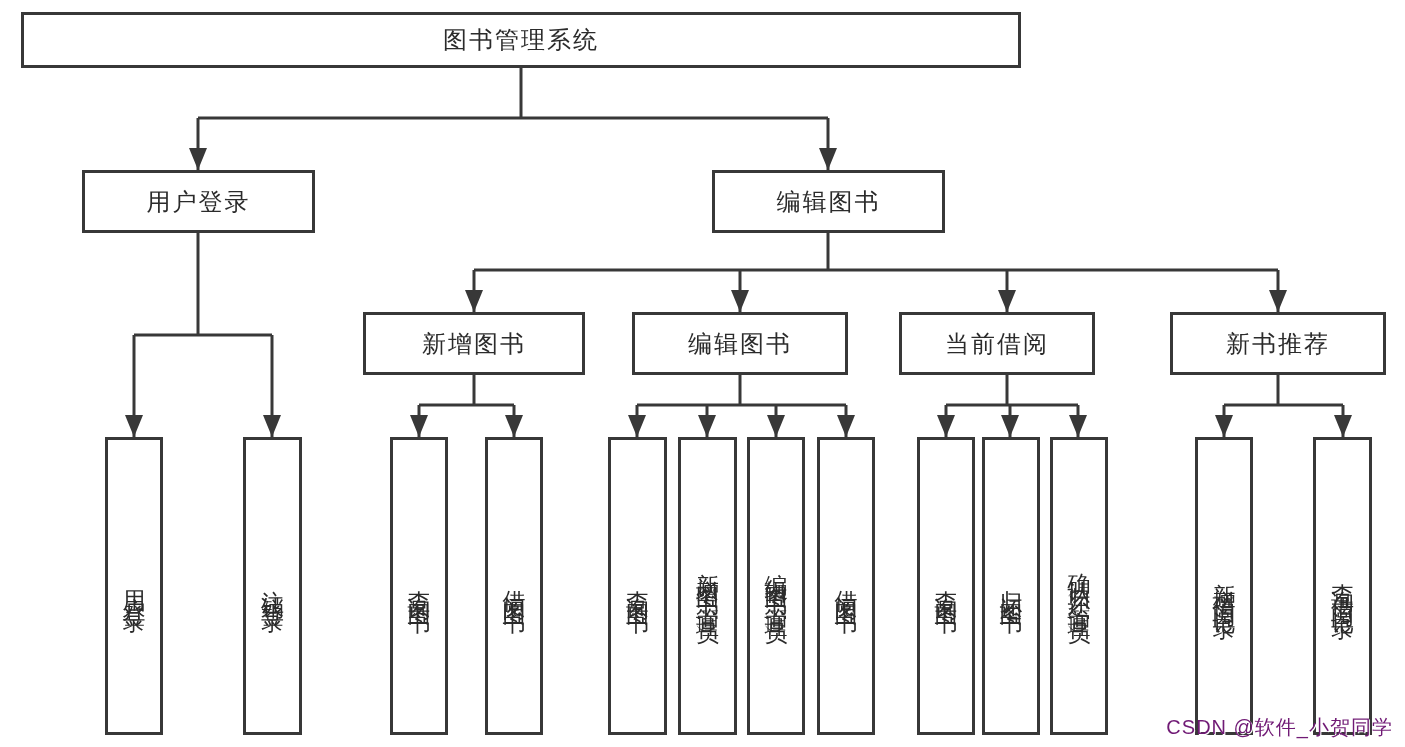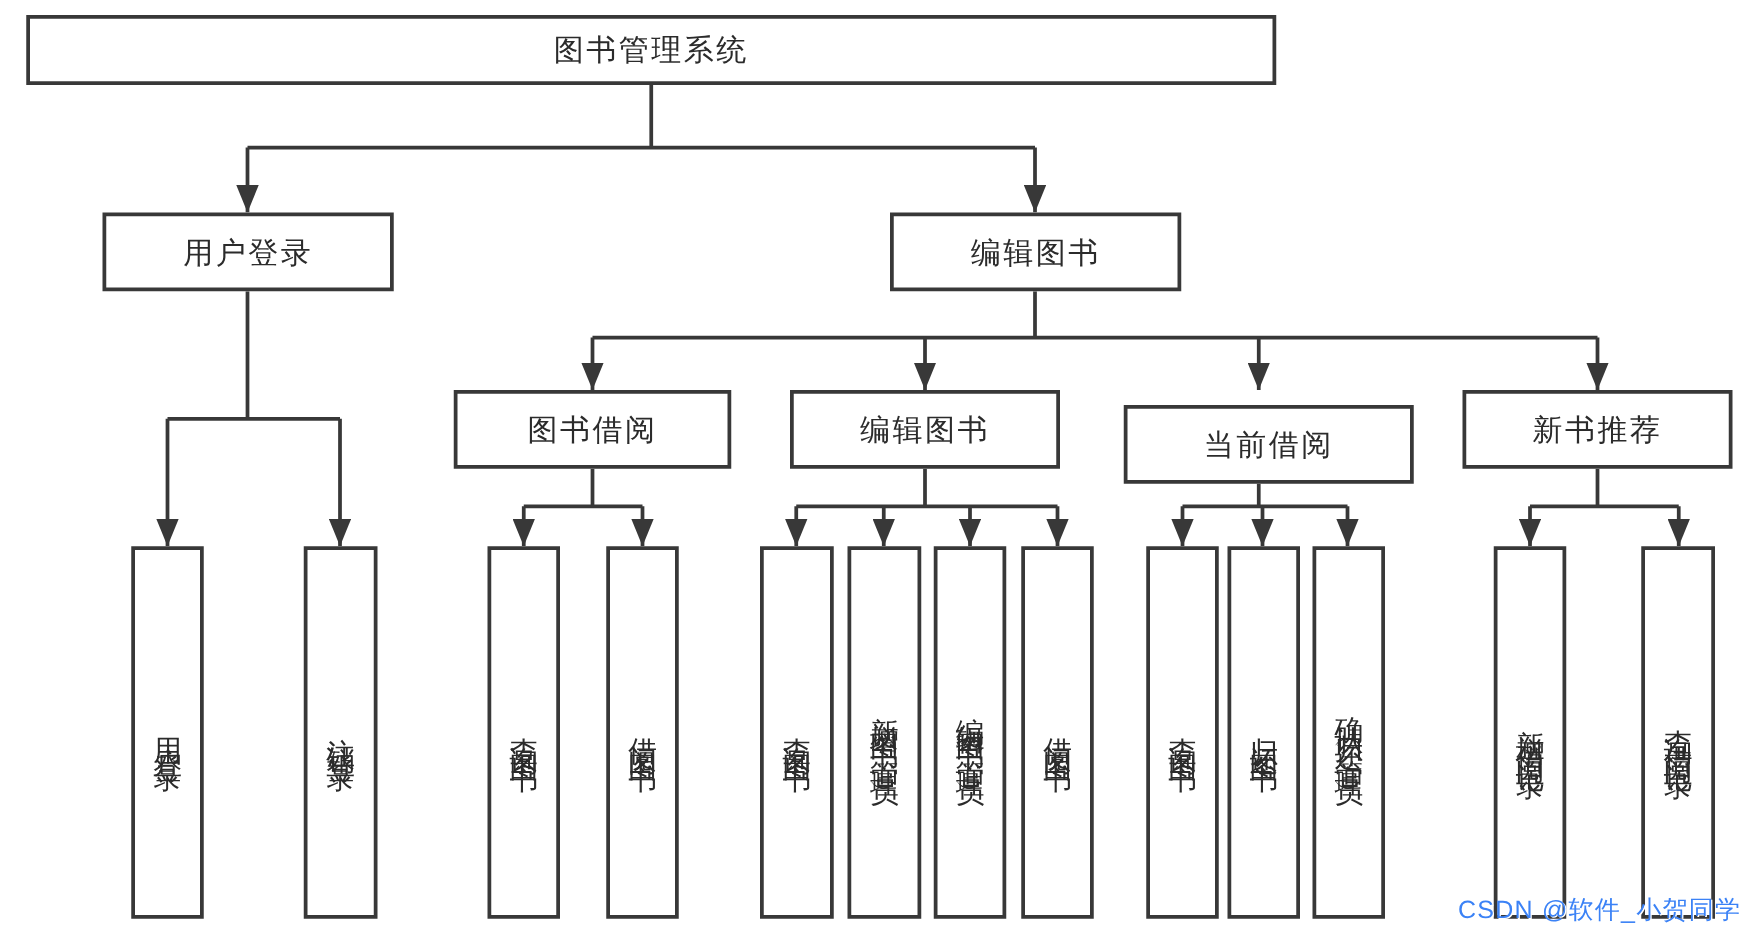--- a/index.html
+++ b/index.html
@@ -46,21 +46,21 @@
     white-space: nowrap;
   }
   
   .n-root { left: 21px;  top: 12px;  width: 1000px; height: 56px; }
   
   .n-b0   { left: 82px;  top: 170px; width: 233px;  height: 63px; }
   .n-b1   { left: 712px; top: 170px; width: 233px;  height: 63px; }
   
   .n-c0   { left: 363px;  top: 312px; width: 222px; height: 63px; }
   .n-c1   { left: 632px;  top: 312px; width: 216px; height: 63px; }
-  .n-c2   { left: 899px;  top: 312px; width: 232px; height: 63px; margin-top: 12px; }
+  .n-c2   { left: 899px;  top: 312px; width: 196px; height: 63px; }
   .n-c3   { left: 1170px; top: 312px; width: 216px; height: 63px; }
   
   .vbox   { top: 437px; height: 298px; }
   .n-l0  { left: 105px;  width: 58px; }
   .n-l1  { left: 243px;  width: 59px; }
   .n-l2  { left: 390px;  width: 58px; }
   .n-l3  { left: 485px;  width: 58px; }
   .n-l4  { left: 608px;  width: 59px; }
   .n-l5  { left: 678px;  width: 59px; }
   .n-l6  { left: 747px;  width: 58px; }
@@ -68,21 +68,21 @@
   .n-l8  { left: 917px;  width: 58px; }
   .n-l9  { left: 982px;  width: 58px; }
   .n-l10 { left: 1050px; width: 58px; }
   .n-l11 { left: 1195px; width: 58px; }
   .n-l12 { left: 1313px; width: 59px; }
   .watermark {
     position: absolute;
     right: 12px;
     bottom: 6px;
     font-size: 20px;
-    color: #3b82f6;
+    color: #701a75;
     letter-spacing: 1px;
     text-shadow: 1px 1px 0 #ffffff;
     white-space: nowrap;
   }
 </style>
 </head>
 <body>
 
 <div class="stage">
 
@@ -141,21 +141,21 @@
   </div>
 
   <div class="node hbox n-b0">
     <span>用户登录</span>
   </div>
   <div class="node hbox n-b1">
     <span>编辑图书</span>
   </div>
 
   <div class="node hbox n-c0">
-    <span>图书借阅</span>
+    <span>新增图书</span>
   </div>
   <div class="node hbox n-c1">
     <span>编辑图书</span>
   </div>
   <div class="node hbox n-c2">
     <span>当前借阅</span>
   </div>
   <div class="node hbox n-c3">
     <span>新书推荐</span>
   </div>

